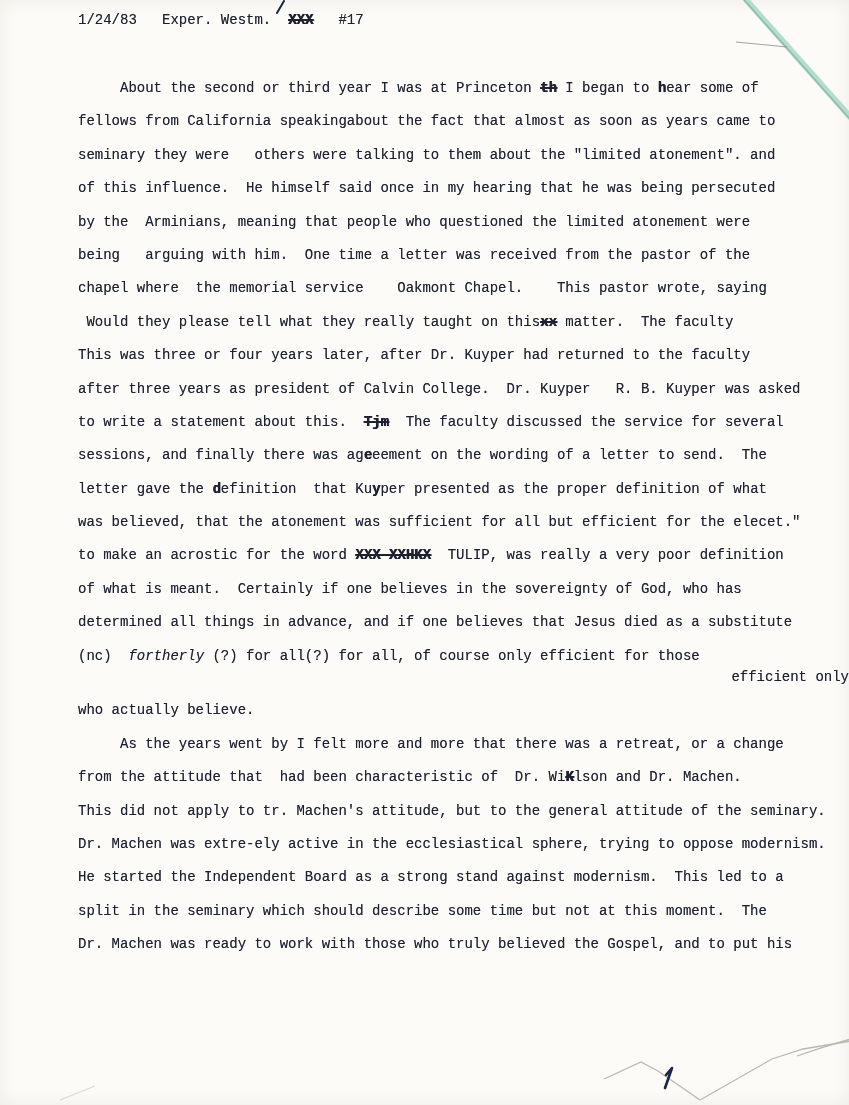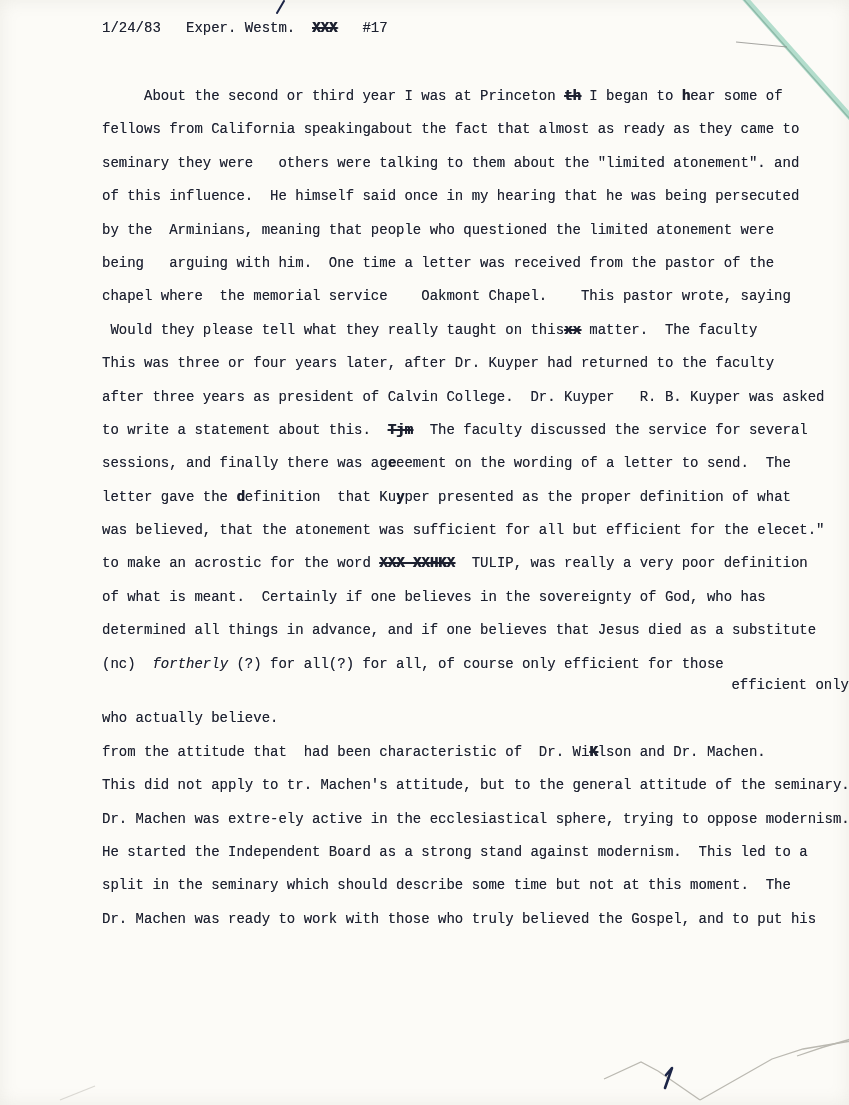--- a/index.html
+++ b/index.html
@@ -20,23 +20,22 @@
   }
   .page{
     position:relative;
     width:849px;height:1105px;
     background:var(--paper);
     box-shadow:inset 0 0 18px rgba(120,120,110,0.12);
     overflow:hidden;
   }
   .typed{
     position:relative;
-    padding:20px 0 0 78px;
+    padding:12px 0 0 78px;
     z-index:2;
-    margin-left:24px;
   }
   .line{
     height:33.4px;
     font-size:14px;
     line-height:16px;
     white-space:pre;
     letter-spacing:0px;
     color:var(--ink);
     text-shadow:0 0 0.4px rgba(20,25,48,0.55);
   }
@@ -61,39 +60,40 @@
   }
 </style>
 </head>
 <body>
 
 <div class="page">
 
   <div class="typed">
       <div class="line header"><span>1/24/83   Exper. Westm.  </span><span class="struck">XXX</span><span>   #17</span></div>
       <div class="line"><span>     About the second or third year I was at Princeton </span><span class="struck">th</span><span> I began to </span><span class="bold">h</span><span>ear some of</span></div>
-      <div class="line"><span>fellows from California speakingabout the fact that almost as ready as they came to</span></div>
+      <div class="line"><span>fellows from California speakingabout the fact that almost as soon as years came to</span></div>
       <div class="line"><span>seminary they were   others were talking to them about the "limited atonement". and</span></div>
       <div class="line"><span>of this influence.  He himself said once in my hearing that he was being persecuted</span></div>
       <div class="line"><span>by the  Arminians, meaning that people who questioned the limited atonement were</span></div>
       <div class="line"><span>being   arguing with him.  One time a letter was received from the pastor of the</span></div>
       <div class="line"><span>chapel where  the memorial service    Oakmont Chapel.    This pastor wrote, saying</span></div>
       <div class="line"><span> Would they please tell what they really taught on this</span><span class="struck">xx</span><span> matter.  The faculty</span></div>
       <div class="line"><span>This was three or four years later, after Dr. Kuyper had returned to the faculty</span></div>
       <div class="line"><span>after three years as president of Calvin College.  Dr. Kuyper   R. B. Kuyper was asked</span></div>
       <div class="line"><span>to write a statement about this.  </span><span class="struck">Tjm</span><span>  The faculty discussed the service for several</span></div>
       <div class="line"><span>sessions, and finally there was ag</span><span class="bold">e</span><span>eement on the wording of a letter to send.  The</span></div>
       <div class="line"><span>letter gave the </span><span class="bold">d</span><span>efinition  that Ku</span><span class="bold">y</span><span>per presented as the proper definition of what</span></div>
       <div class="line"><span>was believed, that the atonement was sufficient for all but efficient for the elecet."</span></div>
       <div class="line"><span>to make an acrostic for the word </span><span class="struck">XXX XXHKX</span><span>  TULIP, was really a very poor definition</span></div>
       <div class="line"><span>of what is meant.  Certainly if one believes in the sovereignty of God, who has</span></div>
       <div class="line"><span>determined all things in advance, and if one believes that Jesus died as a substitute</span></div>
       <div class="line"><span>(nc)  </span><span class="italic">fortherly</span><span> (?) for all(?) for all, of course only efficient for those</span></div>
       <div class="line tight2"><span>                                                   efficient only</span></div>
       <div class="line"><span>who actually believe.</span></div>
+      <div class="line"><span>     As the years went by I felt more and more that there was a retreat, or a change</span></div>
       <div class="line"><span>from the attitude that  had been characteristic of  Dr. Wi</span><span class="struck">K</span><span>lson and Dr. Machen.</span></div>
       <div class="line"><span>This did not apply to tr. Machen's attitude, but to the general attitude of the seminary.</span></div>
       <div class="line"><span>Dr. Machen was extre-ely active in the ecclesiastical sphere, trying to oppose modernism.</span></div>
       <div class="line"><span>He started the Independent Board as a strong stand against modernism.  This led to a</span></div>
       <div class="line"><span>split in the seminary which should describe some time but not at this moment.  The</span></div>
       <div class="line"><span>Dr. Machen was ready to work with those who truly believed the Gospel, and to put his</span></div>
     </div>
 
   <svg class="marks" width="849" height="1105" viewBox="0 0 849 1105">
     <g>

